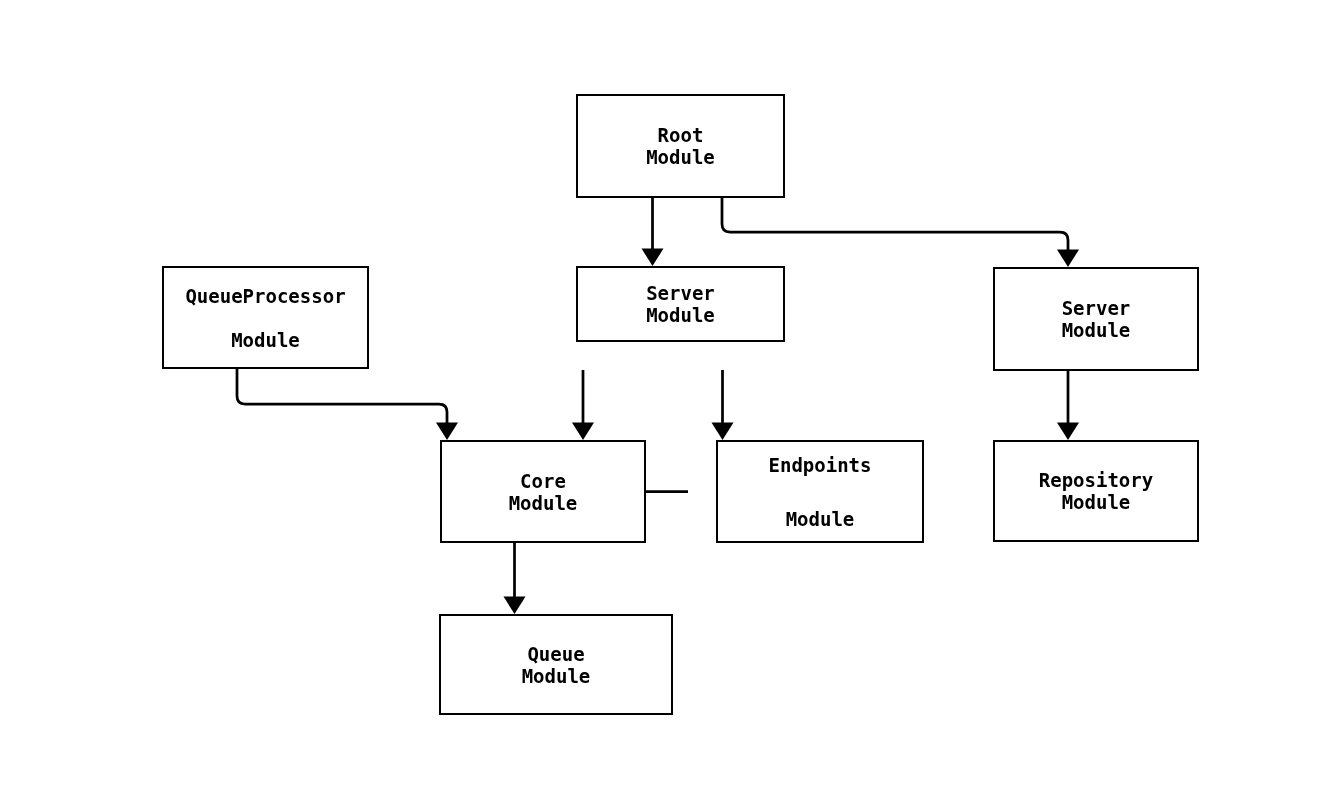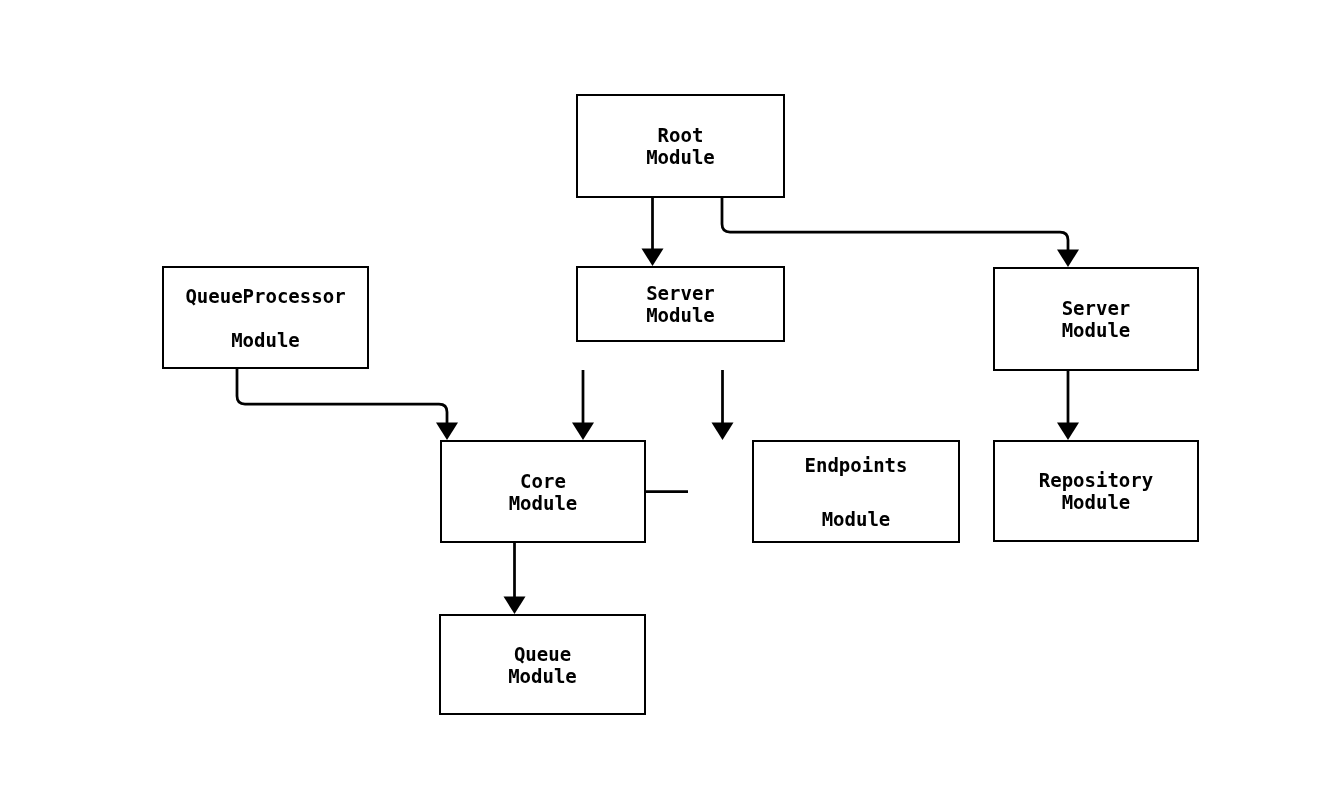--- a/index.html
+++ b/index.html
@@ -102,28 +102,28 @@
   <div class="node" style="left:134px; top:266px; width:207px; height:103px;gap:22px;">
     <div class="nl">QueueProcessor</div>
     <div class="nl">Module</div>
   </div>
 
   <div class="node" style="left:412px; top:440px; width:206px; height:103px;">
     <div class="nl">Core</div>
     <div class="nl">Module</div>
   </div>
 
-  <div class="node" style="left:724px; top:440px; width:208px; height:103px;gap:32px;">
+  <div class="node" style="left:688px; top:440px; width:208px; height:103px;gap:32px;">
     <div class="nl">Endpoints</div>
     <div class="nl">Module</div>
   </div>
 
   <div class="node" style="left:965px; top:440px; width:206px; height:102px;">
     <div class="nl">Repository</div>
     <div class="nl">Module</div>
   </div>
 
-  <div class="node" style="left:411px; top:614px; width:207px; height:101px;">
+  <div class="node" style="left:411px; top:614px; width:234px; height:101px;">
     <div class="nl">Queue</div>
     <div class="nl">Module</div>
   </div>
 
 </div>
 
 </body></html>

